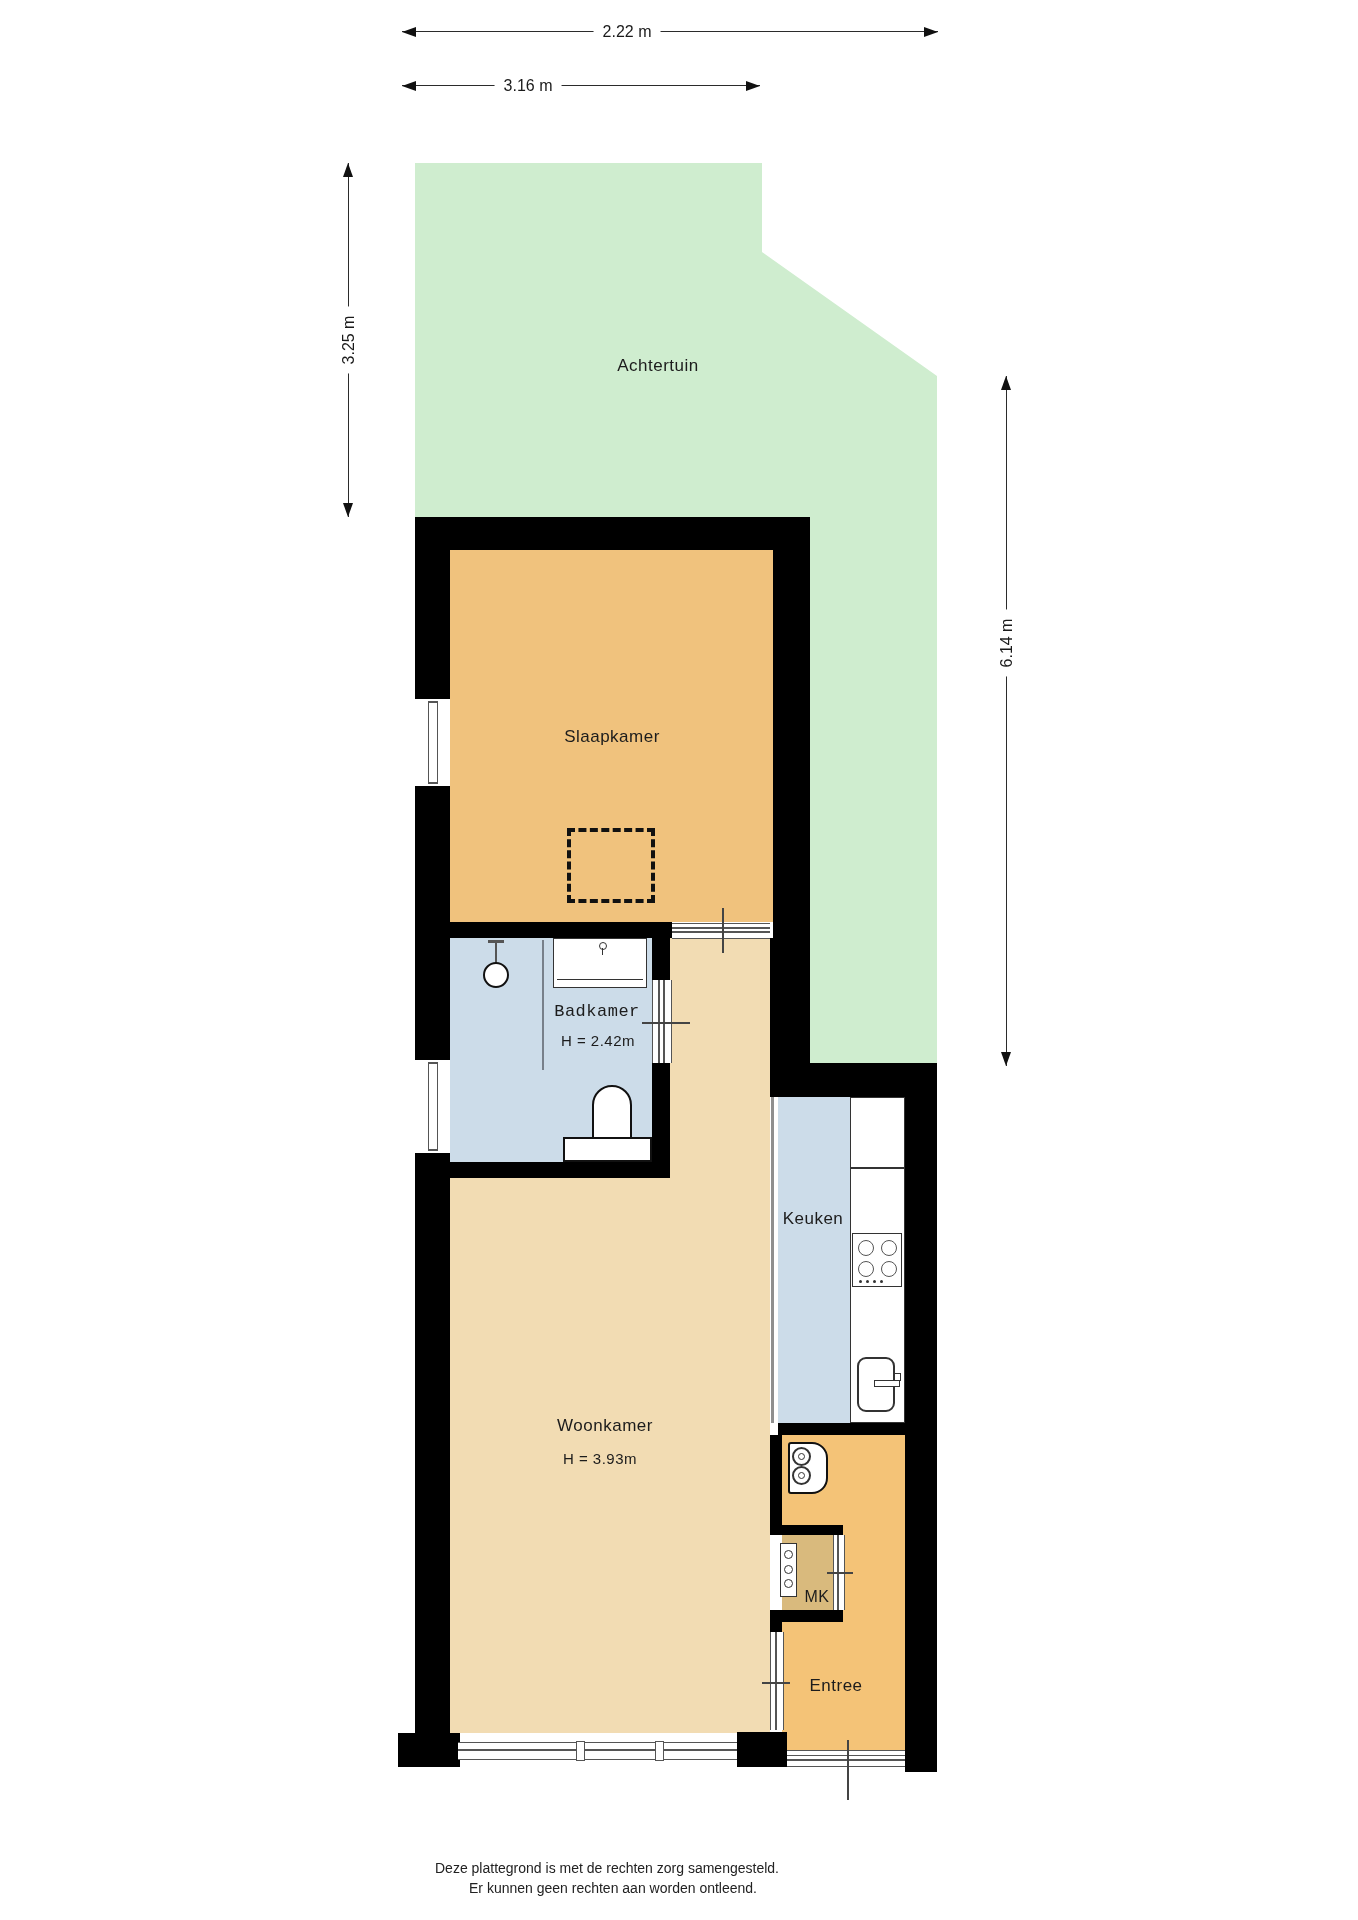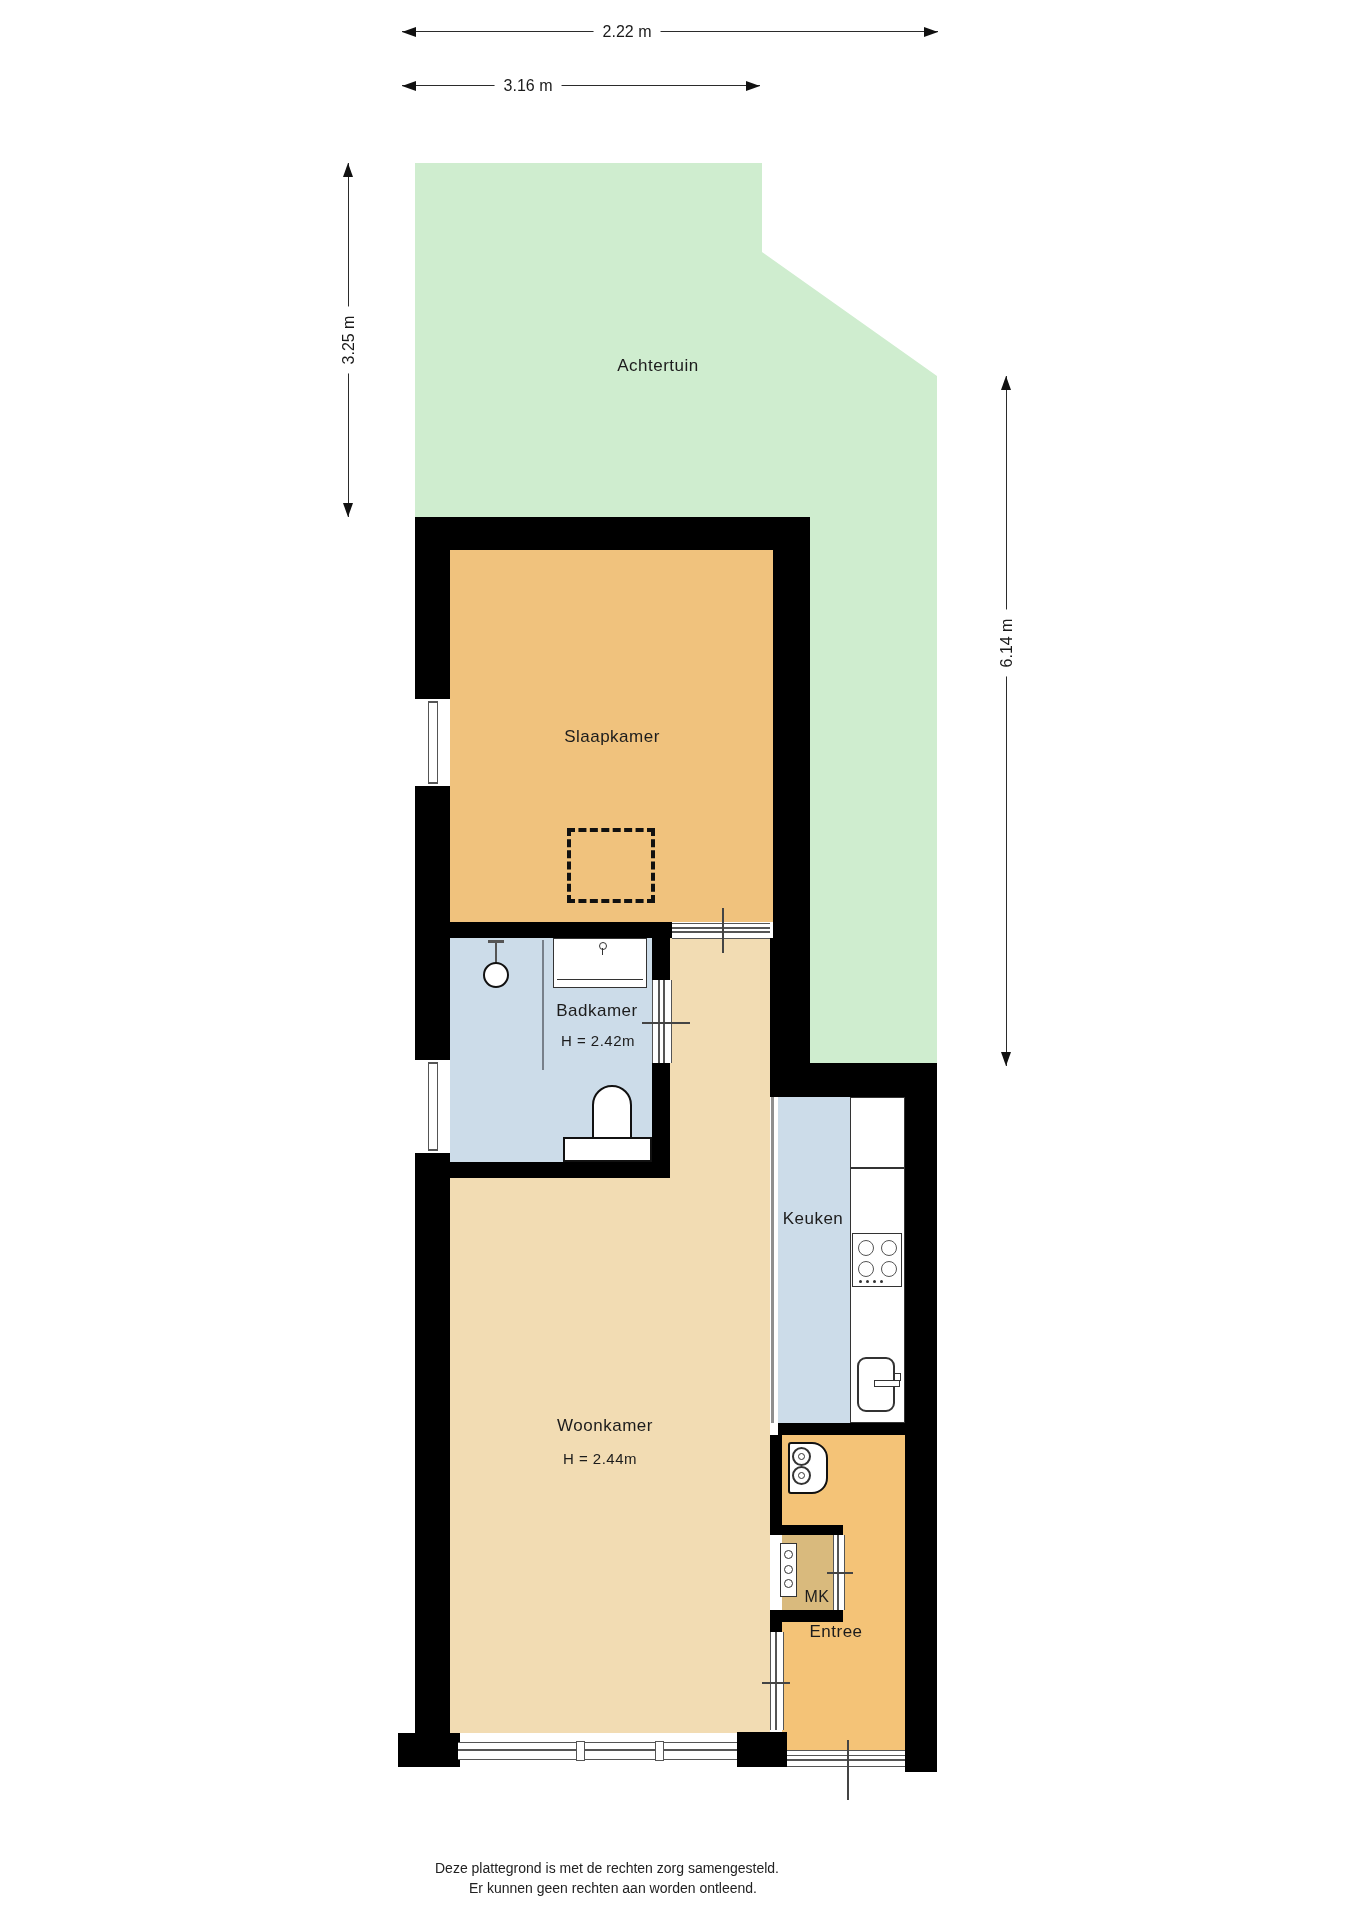--- a/index.html
+++ b/index.html
@@ -175,24 +175,24 @@
 
   <div class="fix" style="left:788px;top:1442px;width:40px;height:52px;background:#fff;border:2px solid #111;border-radius:3px 16px 16px 3px;box-sizing:border-box;z-index:3;">
     <span style="position:absolute;left:2px;top:3px;width:19px;height:19px;border:2px solid #333;border-radius:50%;box-sizing:border-box;"></span>
     <span style="position:absolute;left:8px;top:9px;width:7px;height:7px;border:1.5px solid #333;border-radius:50%;box-sizing:border-box;"></span>
     <span style="position:absolute;left:2px;top:22px;width:19px;height:19px;border:2px solid #333;border-radius:50%;box-sizing:border-box;"></span>
     <span style="position:absolute;left:8px;top:28px;width:7px;height:7px;border:1.5px solid #333;border-radius:50%;box-sizing:border-box;"></span>
   </div>
 
   <div class="label" style="left:646px;top:366px;margin-left:12px;">Achtertuin</div>
   <div class="label" style="left:612px;top:737px;">Slaapkamer</div>
-  <div class="label" style="left:597px;top:1011px;">Badkamer</div>
+  <div class="label" style="left:597px;top:1011px;font-family:Liberation Mono, monospace;">Badkamer</div>
   <div class="label small" style="left:598px;top:1040px;">H = 2.42m</div>
   <div class="label" style="left:813px;top:1219px;z-index:5;">Keuken</div>
   <div class="label" style="left:605px;top:1426px;">Woonkamer</div>
-  <div class="label small" style="left:600px;top:1458px;">H = 2.44m</div>
-  <div class="label" style="left:836px;top:1632px;">Entree</div>
+  <div class="label small" style="left:600px;top:1458px;">H = 3.93m</div>
+  <div class="label" style="left:836px;top:1686px;">Entree</div>
   <div class="label" style="left:817px;top:1597px;font-size:16px;z-index:5;">MK</div>
 
   <div class="footer-line" style="left:607px;top:1868px;">Deze plattegrond is met de rechten zorg samengesteld.</div>
   <div class="footer-line" style="left:613px;top:1888px;">Er kunnen geen rechten aan worden ontleend.</div>
 
 </div>
 
 </body></html>

